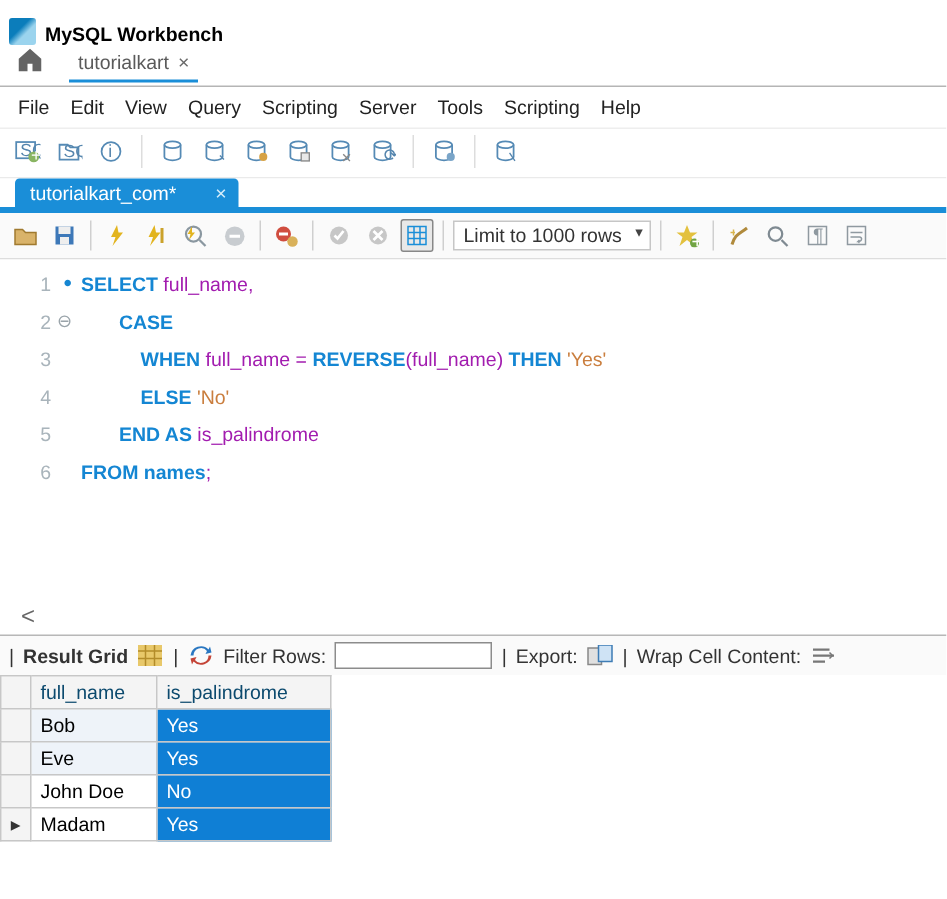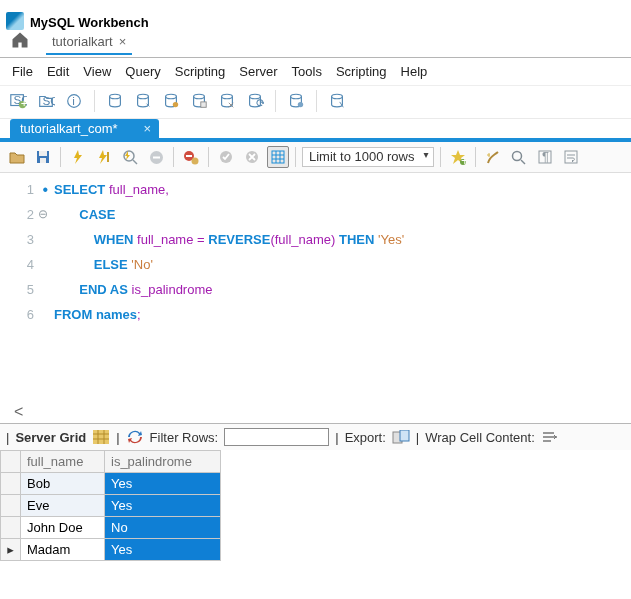--- a/index.html
+++ b/index.html
@@ -36,21 +36,21 @@
 .kw { color:#1486d3; font-weight:bold; }
 .str { color:#ca7e3e; }
 .txt { color:#a21caf; }
 .scroll-marker { color:#666; font-size:16px; padding:6px 0 2px 14px; }
 .result-hdr { display:flex; align-items:center; gap:6px; padding:4px 6px; border-top:1px solid #b7b7b7; background:#fafafa; font-size:12px; color:#333; }
 .result-hdr .lbl { font-weight:bold; }
 .result-hdr input { width:105px; height:18px; border:1px solid #8c8c8c; }
 .result-hdr .tiny-ico { width:18px; height:16px; display:inline-flex; align-items:center; justify-content:center; }
 .grid { border-collapse:collapse; margin:0; }
 .grid th,.grid td { border:1px solid #c7c7c7; text-align:left; font-size:13px; padding:2px 6px; height:22px; }
-.grid th { background:#f4f4f4; font-weight:normal; color:#737373; }
+.grid th { background:#f4f4f4; font-weight:normal; color:#0c4a6e; }
 .grid th.rowhdr { width:20px; background:#f4f4f4; }
 .grid td.rowhdr { background:#f4f4f4; width:20px; text-align:center; color:#333; }
 .grid td.alt { background:#eef3f9; }
 .grid td.selcell { background:#0f7fd5; color:#fff; }
 .col-name { width:84px; }
 .col-pal { width:116px; }
 .svg-db { stroke:#558ab5; fill:none; stroke-width:1.3; }
 </style>
 </head>
 <body>
@@ -285,21 +285,21 @@
     <div class="ln">6</div>
   </div>
   <div class="code"><div><span class="kw">SELECT</span><span class="txt"> full_name,</span></div><div>       <span class="kw">CASE</span></div><div>           <span class="kw">WHEN</span><span class="txt"> full_name = </span><span class="kw">REVERSE</span><span class="txt">(full_name) </span><span class="kw">THEN</span><span class="str"> 'Yes'</span></div><div>           <span class="kw">ELSE</span><span class="str"> 'No'</span></div><div>       <span class="kw">END AS</span><span class="txt"> is_palindrome</span></div><div><span class="kw">FROM</span><span class="kw"> names</span><span class="txt">;</span></div></div>
 </div>
 
 <div style="height:70px"></div>
 <div class="scroll-marker">&lt;</div>
 
 <div class="result-hdr">
   <span>|</span>
-  <span class="lbl">Server Grid</span>
+  <span class="lbl">Result Grid</span>
   <span class="tiny-ico">
       <svg width="16" height="14" viewBox="0 0 16 14">
         <rect x="0" y="0" width="16" height="14" fill="#e8c86a"></rect>
         <path d="M0 4h16M0 9h16M5 0v14M11 0v14" stroke="#b38c2a"></path>
       </svg>
     </span>
   <span>|</span>
   <span class="tiny-ico">
       <svg width="16" height="14" viewBox="0 0 16 14">
         <path d="M3 7a5 5 0 0 1 9-3l-1 2 4-1-1-4-1 2a7 7 0 0 0-12 4z" fill="#2a77c1"></path>

